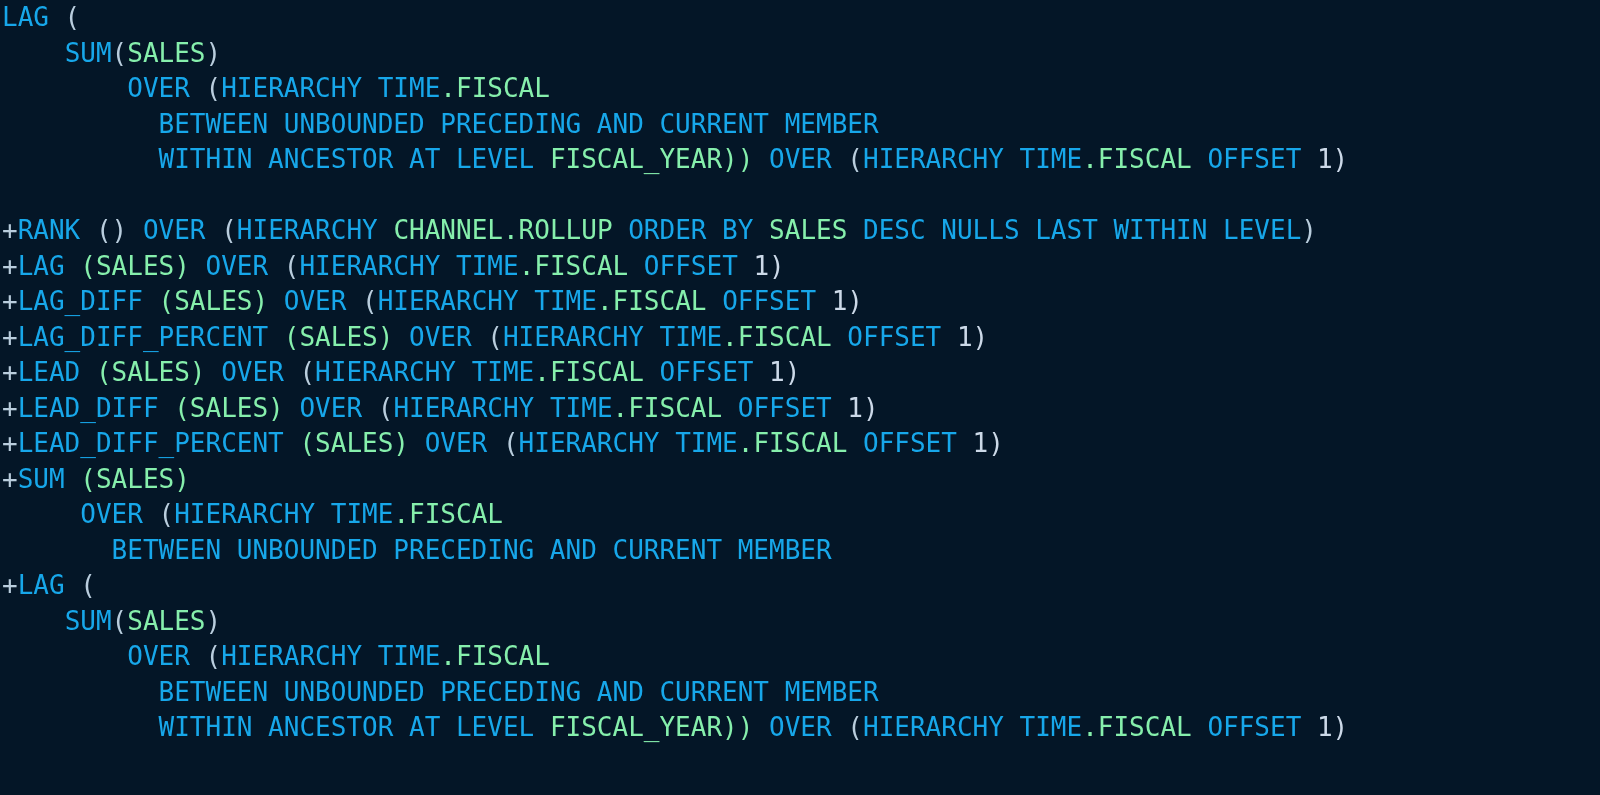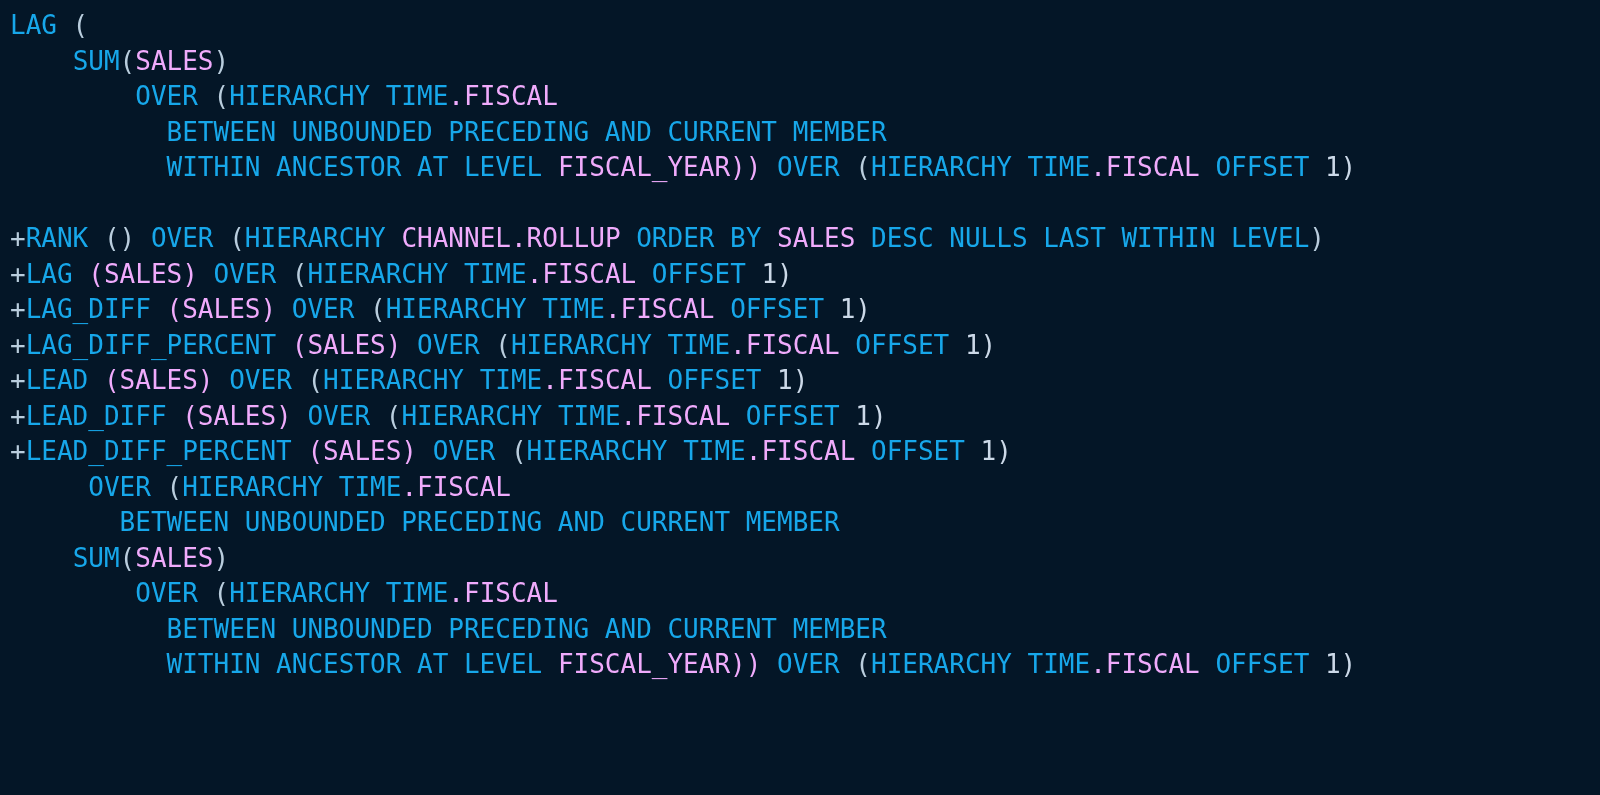--- a/index.html
+++ b/index.html
@@ -14,35 +14,35 @@
     overflow: hidden;
     font-family: "DejaVu Sans Mono", "Liberation Mono", monospace;
   }
   #code-viewer {
     width: 1600px;
     height: 795px;
     background: #041627;
     position: relative;
     overflow: hidden;
     box-sizing: border-box;
-    padding: 8px;
+    padding: 0;
   }
   .code-line {
     height: 35.5px;
     line-height: 35.5px;
     white-space: pre;
     font-size: 26px;
     letter-spacing: 0px;
     font-family: "DejaVu Sans Mono", "Liberation Mono", monospace;
     color: #cdd9e5;
     padding-left: 2px;
     box-sizing: border-box;
   }
   .tok-kw  { color: #17a7ea; }
-  .tok-id  { color: #f0abfc; }
+  .tok-id  { color: #86efac; }
   .tok-pun { color: #b9cddd; }
   .tok-num { color: #ccd9e8; }
   .tok-plus { color: #b9cddd; }
   .blank-line { height: 35.5px; }
 </style>
 </head>
 <body>
 
 <div id="code-viewer" style="background: rgb(4, 22, 39);">
 
@@ -52,19 +52,21 @@
     <div class="code-line"><span class="tok-pun">          </span><span class="tok-kw">BETWEEN UNBOUNDED PRECEDING AND CURRENT MEMBER</span></div>
     <div class="code-line"><span class="tok-pun">          </span><span class="tok-kw">WITHIN ANCESTOR AT LEVEL</span><span class="tok-id"> FISCAL_YEAR))</span><span class="tok-pun"> </span><span class="tok-kw">OVER</span><span class="tok-pun"> (</span><span class="tok-kw">HIERARCHY</span><span class="tok-pun"> </span><span class="tok-kw">TIME</span><span class="tok-id">.FISCAL</span><span class="tok-pun"> </span><span class="tok-kw">OFFSET</span><span class="tok-num"> 1)</span></div>
     <div class="code-line blank-line">&nbsp;</div>
     <div class="code-line"><span class="tok-plus">+</span><span class="tok-kw">RANK</span><span class="tok-pun"> () </span><span class="tok-kw">OVER</span><span class="tok-pun"> (</span><span class="tok-kw">HIERARCHY</span><span class="tok-id"> CHANNEL.ROLLUP </span><span class="tok-kw">ORDER BY</span><span class="tok-id"> SALES </span><span class="tok-kw">DESC NULLS LAST WITHIN LEVEL</span><span class="tok-pun">)</span></div>
     <div class="code-line"><span class="tok-plus">+</span><span class="tok-kw">LAG</span><span class="tok-id"> (SALES) </span><span class="tok-kw">OVER</span><span class="tok-pun"> (</span><span class="tok-kw">HIERARCHY</span><span class="tok-pun"> </span><span class="tok-kw">TIME</span><span class="tok-id">.FISCAL</span><span class="tok-pun"> </span><span class="tok-kw">OFFSET</span><span class="tok-num"> 1)</span></div>
     <div class="code-line"><span class="tok-plus">+</span><span class="tok-kw">LAG_DIFF</span><span class="tok-id"> (SALES) </span><span class="tok-kw">OVER</span><span class="tok-pun"> (</span><span class="tok-kw">HIERARCHY</span><span class="tok-pun"> </span><span class="tok-kw">TIME</span><span class="tok-id">.FISCAL</span><span class="tok-pun"> </span><span class="tok-kw">OFFSET</span><span class="tok-num"> 1)</span></div>
     <div class="code-line"><span class="tok-plus">+</span><span class="tok-kw">LAG_DIFF_PERCENT</span><span class="tok-id"> (SALES) </span><span class="tok-kw">OVER</span><span class="tok-pun"> (</span><span class="tok-kw">HIERARCHY</span><span class="tok-pun"> </span><span class="tok-kw">TIME</span><span class="tok-id">.FISCAL</span><span class="tok-pun"> </span><span class="tok-kw">OFFSET</span><span class="tok-num"> 1)</span></div>
     <div class="code-line"><span class="tok-plus">+</span><span class="tok-kw">LEAD</span><span class="tok-id"> (SALES) </span><span class="tok-kw">OVER</span><span class="tok-pun"> (</span><span class="tok-kw">HIERARCHY</span><span class="tok-pun"> </span><span class="tok-kw">TIME</span><span class="tok-id">.FISCAL</span><span class="tok-pun"> </span><span class="tok-kw">OFFSET</span><span class="tok-num"> 1)</span></div>
     <div class="code-line"><span class="tok-plus">+</span><span class="tok-kw">LEAD_DIFF</span><span class="tok-id"> (SALES) </span><span class="tok-kw">OVER</span><span class="tok-pun"> (</span><span class="tok-kw">HIERARCHY</span><span class="tok-pun"> </span><span class="tok-kw">TIME</span><span class="tok-id">.FISCAL</span><span class="tok-pun"> </span><span class="tok-kw">OFFSET</span><span class="tok-num"> 1)</span></div>
     <div class="code-line"><span class="tok-plus">+</span><span class="tok-kw">LEAD_DIFF_PERCENT</span><span class="tok-id"> (SALES) </span><span class="tok-kw">OVER</span><span class="tok-pun"> (</span><span class="tok-kw">HIERARCHY</span><span class="tok-pun"> </span><span class="tok-kw">TIME</span><span class="tok-id">.FISCAL</span><span class="tok-pun"> </span><span class="tok-kw">OFFSET</span><span class="tok-num"> 1)</span></div>
+    <div class="code-line"><span class="tok-plus">+</span><span class="tok-kw">SUM</span><span class="tok-id"> (SALES)</span></div>
     <div class="code-line"><span class="tok-pun">     </span><span class="tok-kw">OVER</span><span class="tok-pun"> (</span><span class="tok-kw">HIERARCHY</span><span class="tok-pun"> </span><span class="tok-kw">TIME</span><span class="tok-id">.FISCAL</span></div>
     <div class="code-line"><span class="tok-pun">       </span><span class="tok-kw">BETWEEN UNBOUNDED PRECEDING AND CURRENT MEMBER</span></div>
+    <div class="code-line"><span class="tok-plus">+</span><span class="tok-kw">LAG</span><span class="tok-pun"> (</span></div>
     <div class="code-line"><span class="tok-pun">    </span><span class="tok-kw">SUM</span><span class="tok-pun">(</span><span class="tok-id">SALES</span><span class="tok-pun">)</span></div>
     <div class="code-line"><span class="tok-pun">        </span><span class="tok-kw">OVER</span><span class="tok-pun"> (</span><span class="tok-kw">HIERARCHY</span><span class="tok-pun"> </span><span class="tok-kw">TIME</span><span class="tok-id">.FISCAL</span></div>
     <div class="code-line"><span class="tok-pun">          </span><span class="tok-kw">BETWEEN UNBOUNDED PRECEDING AND CURRENT MEMBER</span></div>
     <div class="code-line"><span class="tok-pun">          </span><span class="tok-kw">WITHIN ANCESTOR AT LEVEL</span><span class="tok-id"> FISCAL_YEAR))</span><span class="tok-pun"> </span><span class="tok-kw">OVER</span><span class="tok-pun"> (</span><span class="tok-kw">HIERARCHY</span><span class="tok-pun"> </span><span class="tok-kw">TIME</span><span class="tok-id">.FISCAL</span><span class="tok-pun"> </span><span class="tok-kw">OFFSET</span><span class="tok-num"> 1)</span></div>
   </div>
 
 </body></html>

